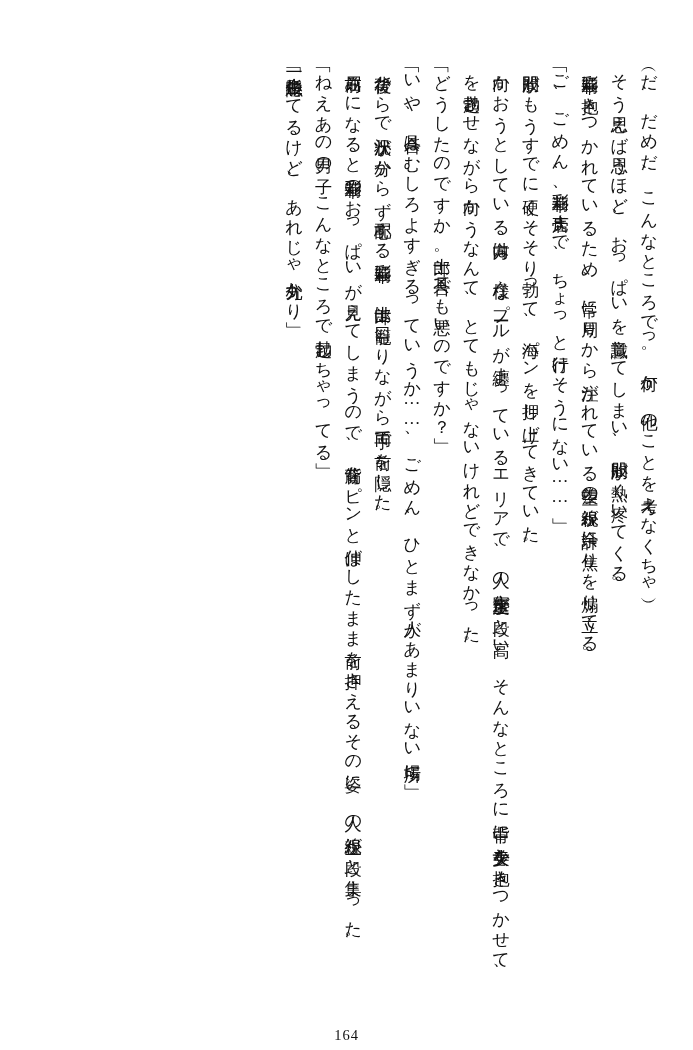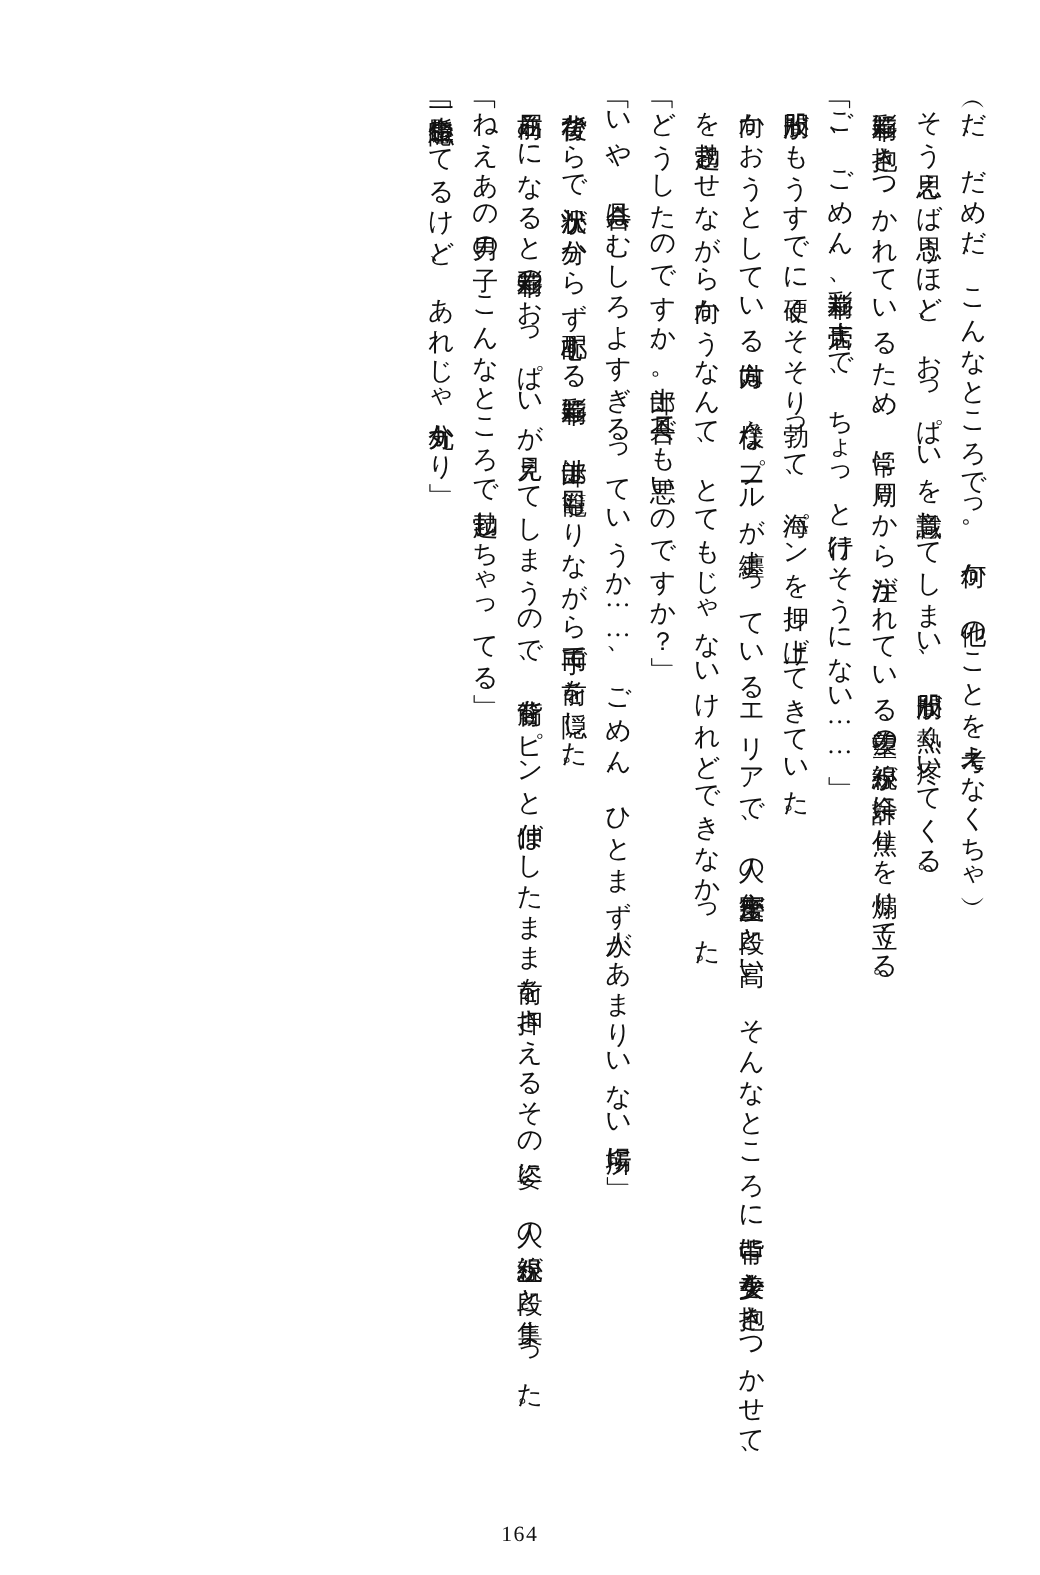--- a/index.html
+++ b/index.html
@@ -44,21 +44,21 @@
     height: 100%;
   }
   .para {
     display: block;
   }
   .indent {
     text-indent: 1em;
   }
   #page-number {
     position: absolute;
-    bottom: 18px;
+    bottom: 6px;
     left: 0;
     width: 100%;
     text-align: center;
     font-size: 14.5px;
     font-family: "Liberation Serif", "DejaVu Serif", serif;
     color: #111111;
     letter-spacing: 1px;
   }
 </style>
 </head>

